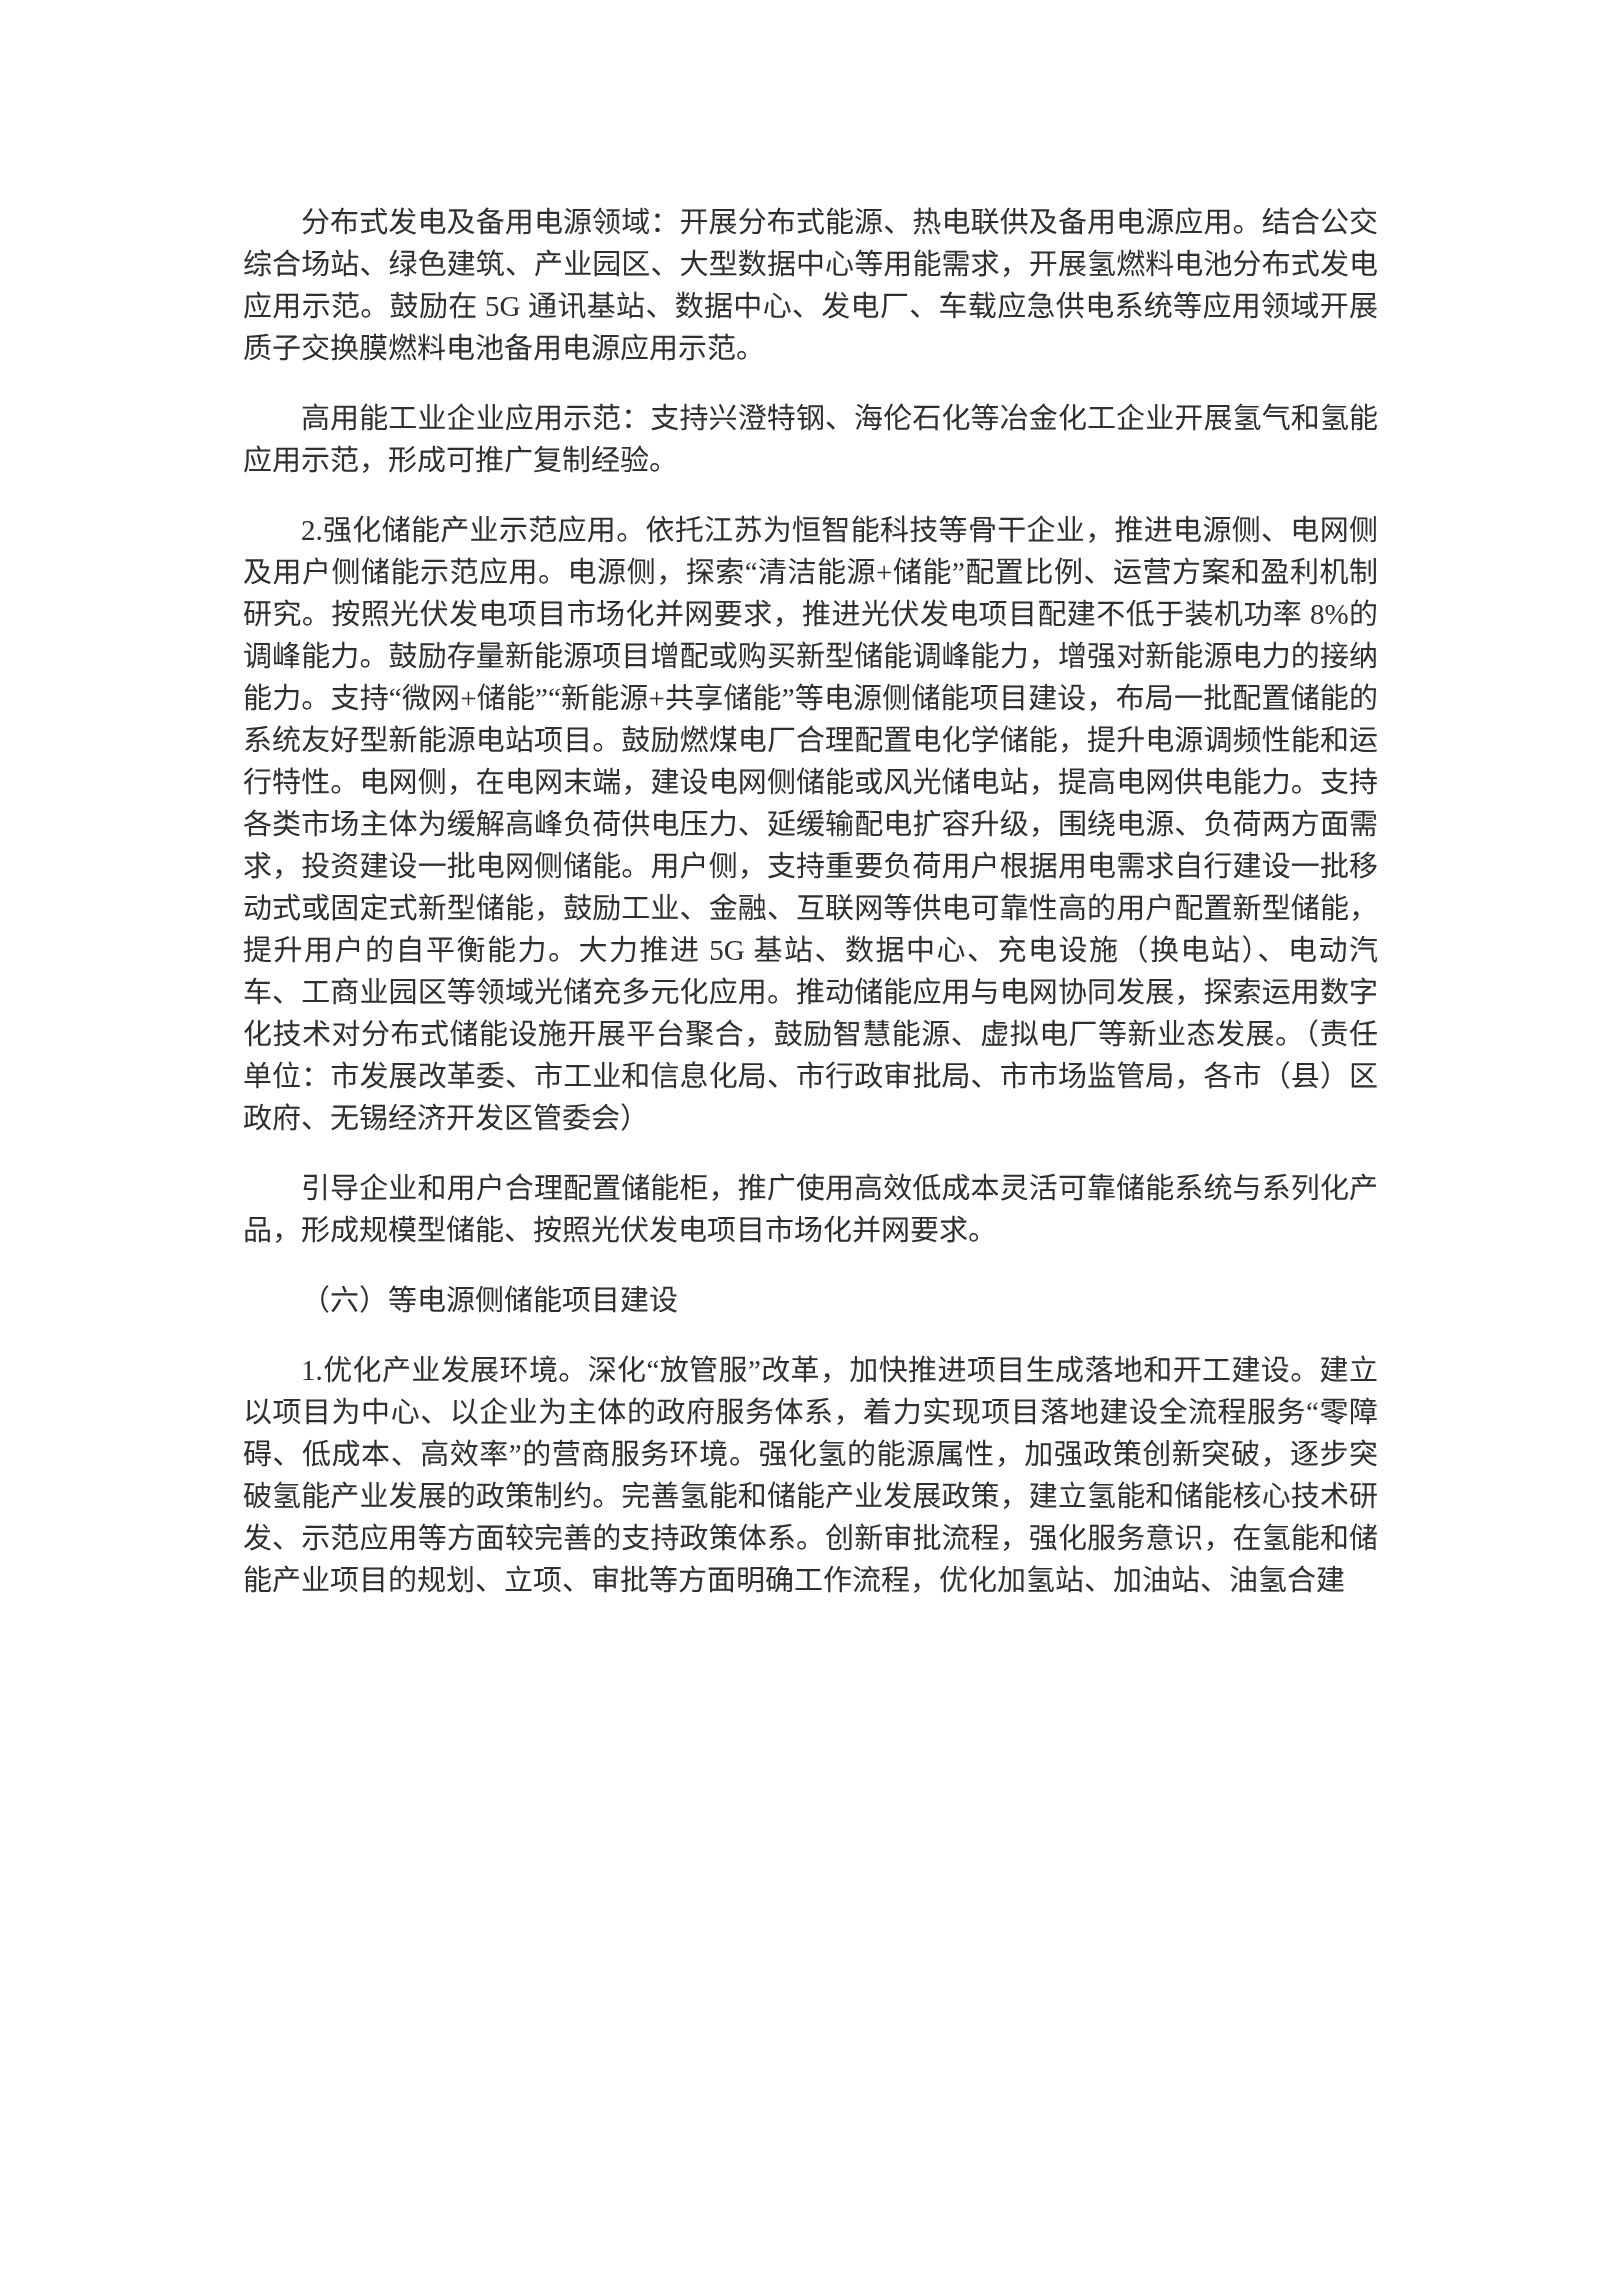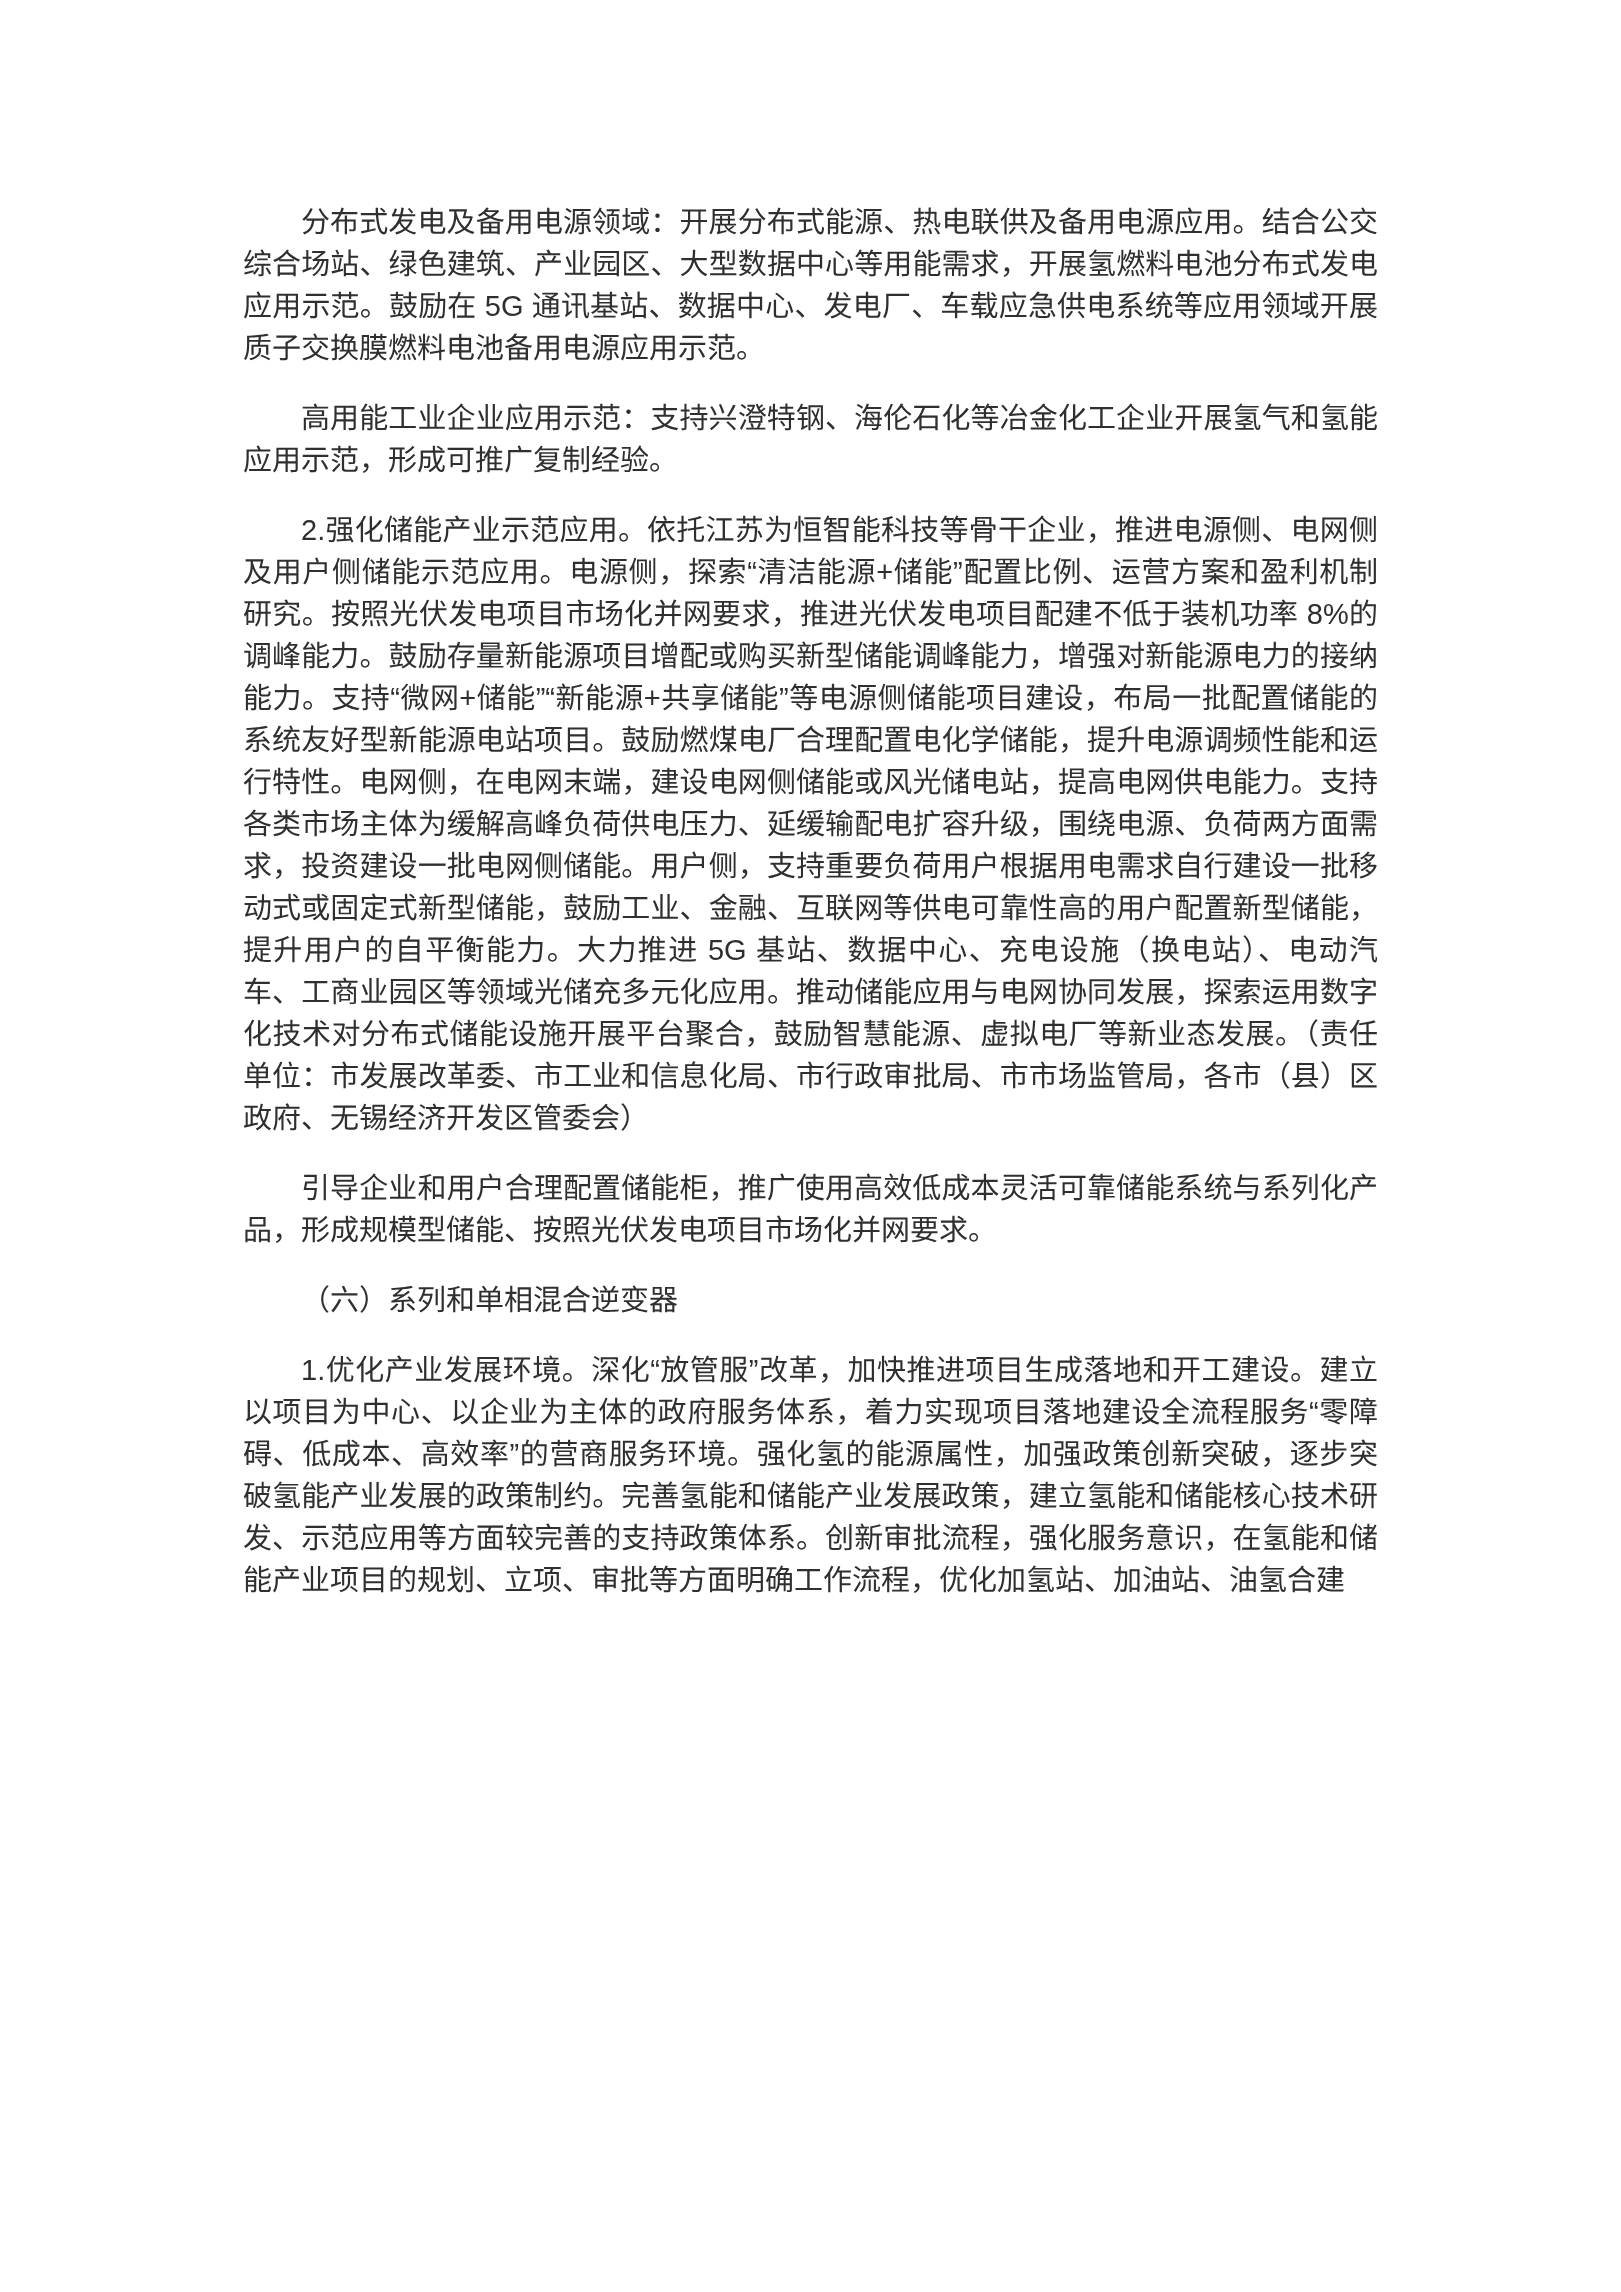--- a/index.html
+++ b/index.html
@@ -6,21 +6,21 @@
     margin: 0;
     padding: 0;
     background: #ffffff;
   }
   .page {
     position: relative;
     width: 1621px;
     height: 2293px;
     background: #ffffff;
     overflow: hidden;
-    font-family: Liberation Sans, sans-serif;
+    font-family: Liberation Serif, serif;
   }
   .text-block {
     position: absolute;
     top: 201px;
     left: 243px;
     width: 1135px;
     color: #2f2f2f;
   }
   .para {
     margin: 0 0 28px 0;
@@ -34,17 +34,17 @@
 </style>
 </head>
 <body>
 
 <div class="page">
   <div class="text-block">
     <p class="para">分布式发电及备用电源领域：开展分布式能源、热电联供及备用电源应用。结合公交综合场站、绿色建筑、产业园区、大型数据中心等用能需求，开展氢燃料电池分布式发电应用示范。鼓励在 5G 通讯基站、数据中心、发电厂、车载应急供电系统等应用领域开展质子交换膜燃料电池备用电源应用示范。</p>
     <p class="para">高用能工业企业应用示范：支持兴澄特钢、海伦石化等冶金化工企业开展氢气和氢能应用示范，形成可推广复制经验。</p>
     <p class="para">2.强化储能产业示范应用。依托江苏为恒智能科技等骨干企业，推进电源侧、电网侧及用户侧储能示范应用。电源侧，探索“清洁能源+储能”配置比例、运营方案和盈利机制研究。按照光伏发电项目市场化并网要求，推进光伏发电项目配建不低于装机功率 8%的调峰能力。鼓励存量新能源项目增配或购买新型储能调峰能力，增强对新能源电力的接纳能力。支持“微网+储能”“新能源+共享储能”等电源侧储能项目建设，布局一批配置储能的系统友好型新能源电站项目。鼓励燃煤电厂合理配置电化学储能，提升电源调频性能和运行特性。电网侧，在电网末端，建设电网侧储能或风光储电站，提高电网供电能力。支持各类市场主体为缓解高峰负荷供电压力、延缓输配电扩容升级，围绕电源、负荷两方面需求，投资建设一批电网侧储能。用户侧，支持重要负荷用户根据用电需求自行建设一批移动式或固定式新型储能，鼓励工业、金融、互联网等供电可靠性高的用户配置新型储能，提升用户的自平衡能力。大力推进 5G 基站、数据中心、充电设施（换电站）、电动汽车、工商业园区等领域光储充多元化应用。推动储能应用与电网协同发展，探索运用数字化技术对分布式储能设施开展平台聚合，鼓励智慧能源、虚拟电厂等新业态发展。（责任单位：市发展改革委、市工业和信息化局、市行政审批局、市市场监管局，各市（县）区政府、无锡经济开发区管委会）</p>
     <p class="para">引导企业和用户合理配置储能柜，推广使用高效低成本灵活可靠储能系统与系列化产品，形成规模型储能、按照光伏发电项目市场化并网要求。</p>
-    <p class="para">（六）系列和单相混合逆变器</p>
+    <p class="para">（六）等电源侧储能项目建设</p>
     <p class="para">1.优化产业发展环境。深化“放管服”改革，加快推进项目生成落地和开工建设。建立以项目为中心、以企业为主体的政府服务体系，着力实现项目落地建设全流程服务“零障碍、低成本、高效率”的营商服务环境。强化氢的能源属性，加强政策创新突破，逐步突破氢能产业发展的政策制约。完善氢能和储能产业发展政策，建立氢能和储能核心技术研发、示范应用等方面较完善的支持政策体系。创新审批流程，强化服务意识，在氢能和储能产业项目的规划、立项、审批等方面明确工作流程，优化加氢站、加油站、油氢合建</p>
   </div>
 </div>
 
 
 </body></html>

